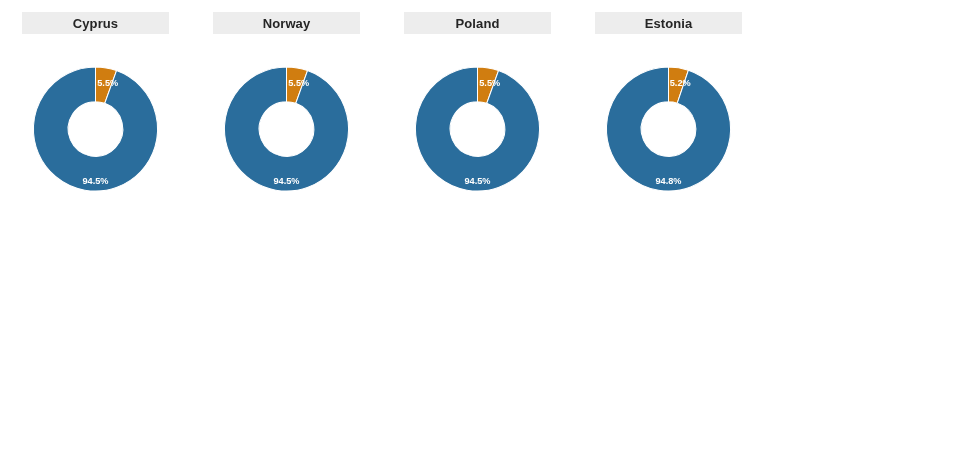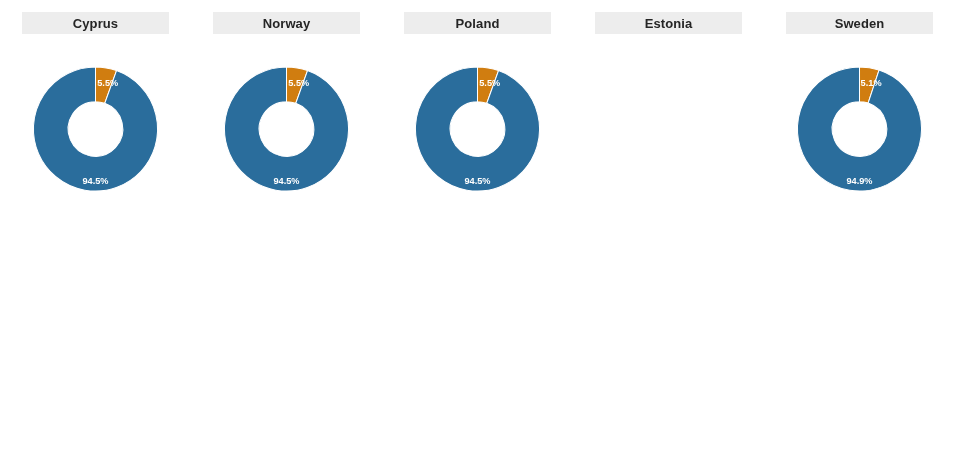--- a/index.html
+++ b/index.html
@@ -109,27 +109,22 @@
           <path d="M 170.83 9.38 A 91 91 0 1 1 140.00 4.00 L 140.00 54.96 A 40.04 40.04 0 1 0 153.56 57.33 Z" fill="#2a6d9c" stroke="#ffffff" stroke-width="1.5"></path>
           <text class="slice-label" x="157.9" y="29.0">5.5%</text>
           <text class="slice-label" x="140.0" y="172.5">94.5%</text>
         </svg>
       </div>
     </div>
     <div class="panel">
       <div class="panel-header">
         <div class="panel-title">Estonia</div>
       </div>
-    </div>
-    <div class="panel">
-      <div class="panel-header">
-        <div class="panel-title">Sweden</div>
-      </div>
       <div class="donut-wrap">
         <svg class="donut-svg" width="280" height="190" viewBox="0 0 280 190">
-          <path d="M 140.00 4.00 A 91 91 0 0 1 168.66 8.63 L 152.61 57.00 A 40.04 40.04 0 0 0 140.00 54.96 Z" fill="#d07d10" stroke="#ffffff" stroke-width="1.5"></path>
-          <path d="M 168.66 8.63 A 91 91 0 1 1 140.00 4.00 L 140.00 54.96 A 40.04 40.04 0 1 0 152.61 57.00 Z" fill="#2a6d9c" stroke="#ffffff" stroke-width="1.5"></path>
-          <text class="slice-label" x="157.0" y="28.9">5.1%</text>
-          <text class="slice-label" x="140.0" y="172.5">94.9%</text>
+          <path d="M 140.00 4.00 A 91 91 0 0 1 169.21 8.81 L 152.85 57.08 A 40.04 40.04 0 0 0 140.00 54.96 Z" fill="#d07d10" stroke="#ffffff" stroke-width="1.5"></path>
+          <path d="M 169.21 8.81 A 91 91 0 1 1 140.00 4.00 L 140.00 54.96 A 40.04 40.04 0 1 0 152.85 57.08 Z" fill="#2a6d9c" stroke="#ffffff" stroke-width="1.5"></path>
+          <text class="slice-label" x="157.2" y="28.9">5.2%</text>
+          <text class="slice-label" x="140.0" y="172.5">94.8%</text>
         </svg>
       </div>
     </div>
   </div>
 
 </body></html>

